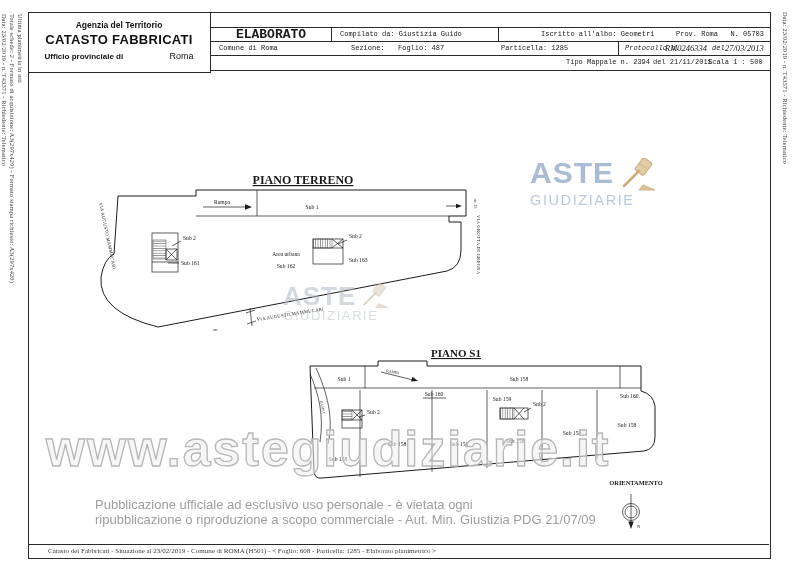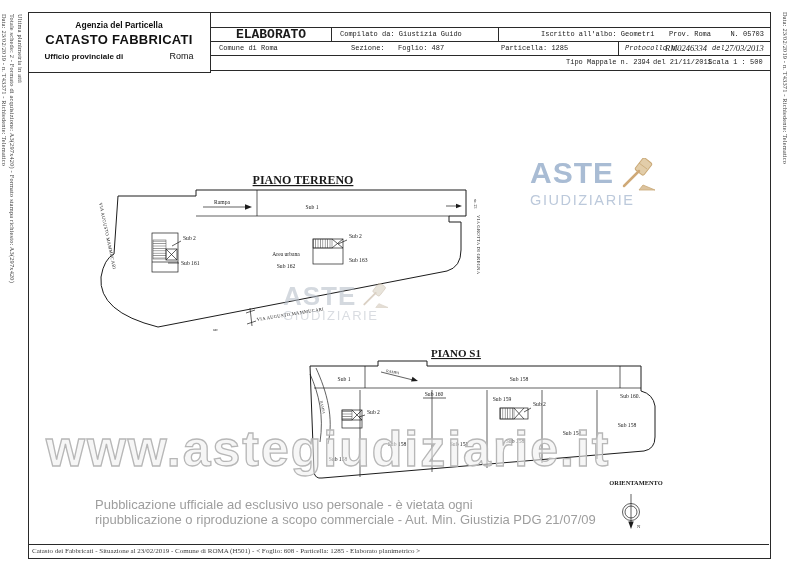--- a/index.html
+++ b/index.html
@@ -59,52 +59,52 @@
   .gband{stroke:#c9a876;stroke-width:.8;}
   .gbase{fill:#dcc39e;stroke:#c9a876;stroke-width:.8;}
   .bigwm{position:absolute;left:46px;top:420px;z-index:6;white-space:nowrap;
          font-size:50px;font-weight:bold;letter-spacing:2px;
          color:rgba(238,238,238,.55);-webkit-text-stroke:1.3px #b7b7b7;}
   .notice{position:absolute;left:95px;top:497px;width:620px;z-index:7;
           font-size:13px;line-height:15px;color:#9e9e9e;}
   
   .footerbar{position:absolute;left:28px;top:544px;width:741px;height:13px;
              border-top:1px solid #2a2a2a;z-index:8;background:transparent;}
-  .footerbar div{padding:2px 0 0 4px;font-family:"Liberation Serif",serif;font-size:7px;color:#3c3c3c;white-space:nowrap;}
+  .footerbar div{padding:2px 0 0 20px;font-family:"Liberation Serif",serif;font-size:7px;color:#3c3c3c;white-space:nowrap;}
 </style>
 </head>
 <body>
 
 <div class="page">
 
   <div class="vtext" style="left:8px;top:14px;">Data: 23/02/2019 - n. T43371 - Richiedente: Telematico</div>
   <div class="vtext" style="left:16px;top:14px;">Totale schede: 2 - Formato di acquisizione: A3(297x420) - Formato stampa richiesto: A3(297x420)</div>
   <div class="vtext" style="left:24px;top:14px;">Ultima planimetria in atti</div>
   <div class="vtext" style="left:789px;top:12px;">Data: 23/02/2019 - n. T43371 - Richiedente: Telematico</div>
 
   <div class="frame"></div>
 
   <div class="agency">
-    <div class="l1">Agenzia del Particella</div>
+    <div class="l1">Agenzia del Territorio</div>
     <div class="l2">CATASTO FABBRICATI</div>
     <div class="l3">
       <span>Ufficio provinciale di</span>
       <span class="val">Roma</span>
     </div>
   </div>
 
   <div class="htable">
     <div class="hrow hrow1">
       <div class="cell bold" style="left:0;width:120px;border-right:1px solid #2a2a2a;text-align:center;">ELABORATO PLANIMETRICO</div>
       <div class="cell" style="left:121px;width:166px;border-right:1px solid #2a2a2a;">
         <span class="cspan" style="left:8px;">Compilato da: Giustizia Guido</span>
       </div>
       <div class="cell" style="left:288px;width:271px;">
         <span class="cspan" style="left:8px;margin-left:34px;">Iscritto all'albo: Geometri</span>
-        <span class="cspan" style="left:170px;">Prov. Roma</span>
+        <span class="cspan" style="left:177px;">Prov. Roma</span>
         <span class="cspan" style="right:6px;">N. 05703</span>
       </div>
     </div>
     <div class="hrow hrow2">
       <div class="cell" style="left:0;width:407px;border-right:1px solid #2a2a2a;">
         <span class="cspan" style="left:8px;">Comune di Roma</span>
         <span class="cspan" style="left:140px;">Sezione:</span>
         <span class="cspan" style="left:187px;">Foglio: 487</span>
         <span class="cspan" style="left:290px;">Particella: 1285</span>
       </div>

